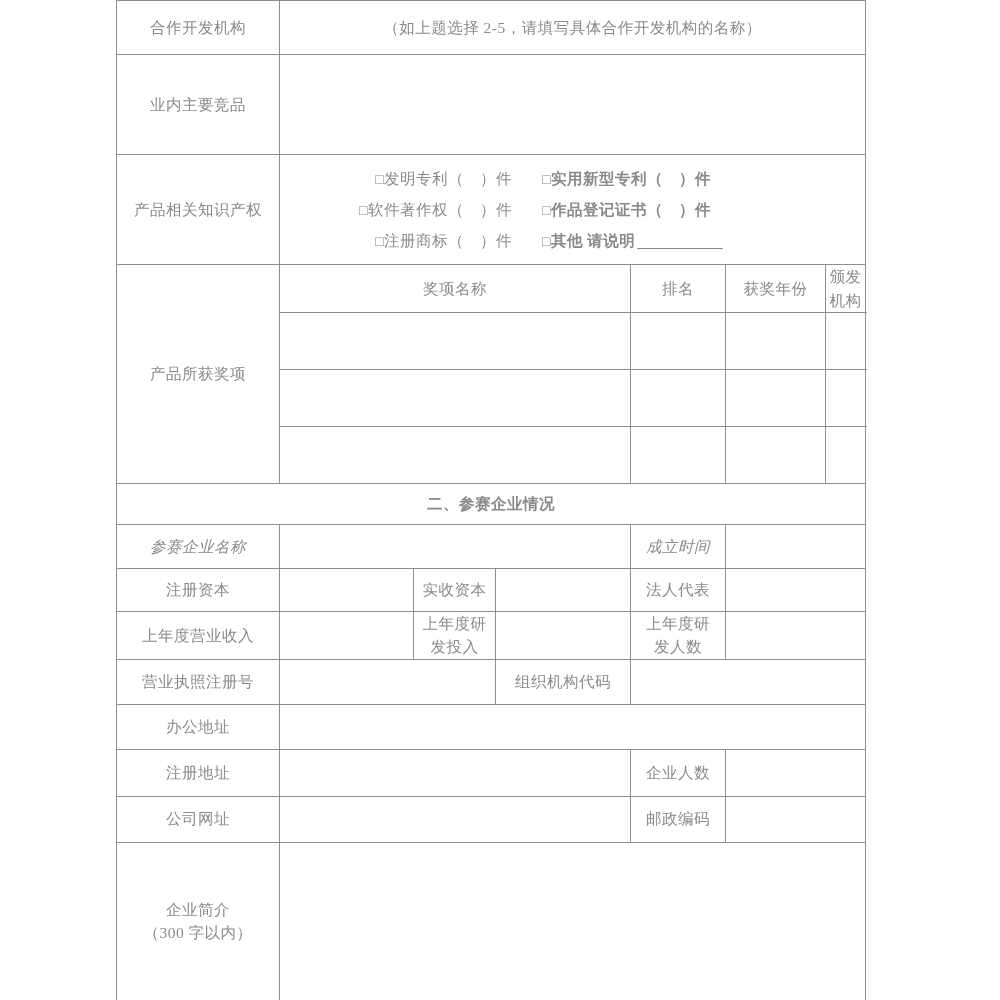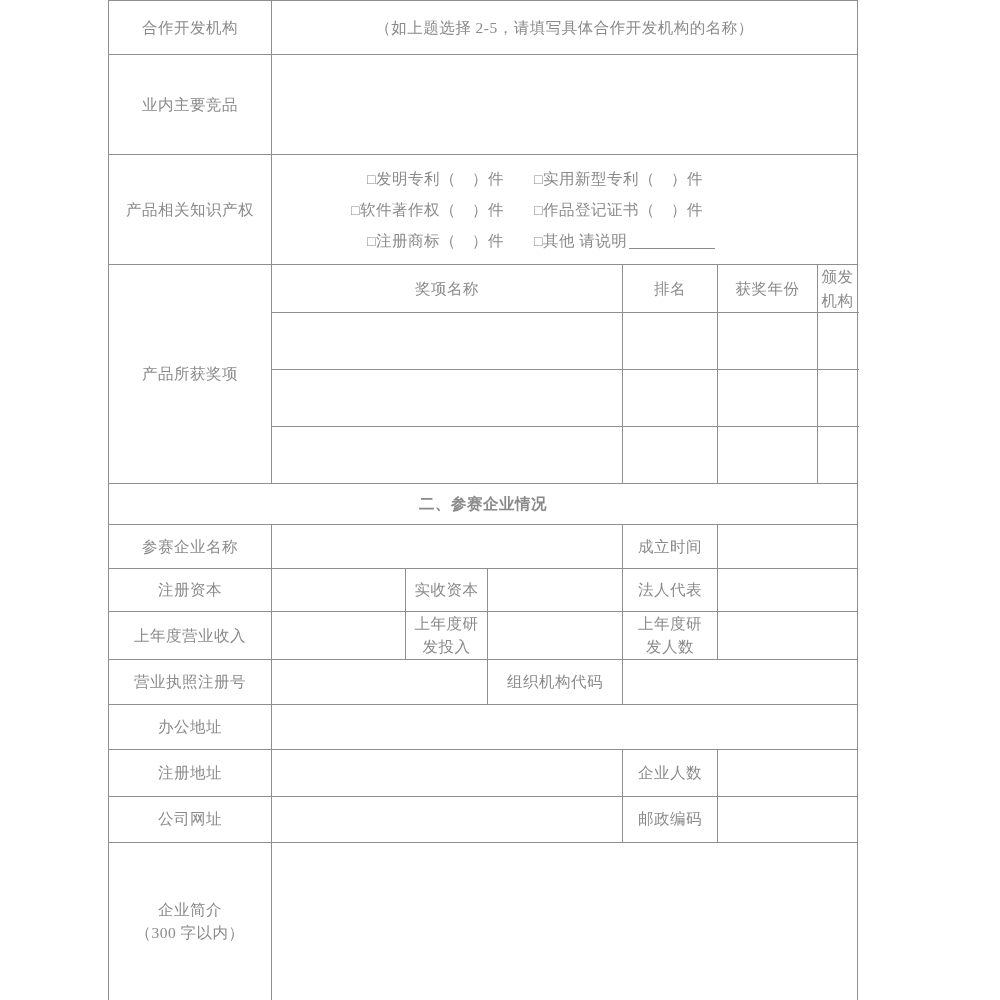--- a/index.html
+++ b/index.html
@@ -17,21 +17,21 @@
 
   #page {
     position: relative;
     width: 1000px;
     height: 1000px;
     background: #fff;
   }
 
   table.form {
     position: absolute;
-    left: 108px;
+    left: 116px;
     top: 0px;
     width: 749px;
     border-collapse: collapse;
     table-layout: fixed;
   }
   table.form td {
     border: 1px solid #8f8f8f;
     padding: 0;
     vertical-align: middle;
     text-align: center;
@@ -41,21 +41,21 @@
     letter-spacing: 0.5px;
   }
 
   
   .h55  { height: 54px; }
   .h100 { height: 100px; margin-top: 32px; }
   .h108 { height: 108px; }
   .h48  { height: 48px; }
   .h57  { height: 57px; }
   .h41  { height: 41px; }
-  .h44  { height: 44px; }
+  .h44  { height: 44px; font-style: italic; }
   .h43  { height: 43px; margin-top: 8px; }
   .h46  { height: 46px; }
   .h45  { height: 45px; margin-top: 42px; }
   .h47  { height: 47px; }
   .h158 { height: 158px; }
 
   .label {
     text-align: center;
     padding: 2px 4px;
   }
@@ -89,20 +89,21 @@
     text-align: right;
     padding-left: 40px;
     box-sizing: border-box;
     white-space: nowrap;
   }
   .ip-col-b {
     text-align: left;
     padding-left: 30px;
     box-sizing: border-box;
     white-space: nowrap;
+    font-weight: bold;
   }
   .cbx {
     font-size: 14px;
     color: #8a8a8a;
   }
   .fill-line {
     display: inline-block;
     width: 86px;
     border-bottom: 1px solid #8a8a8a;
     vertical-align: -3px;

